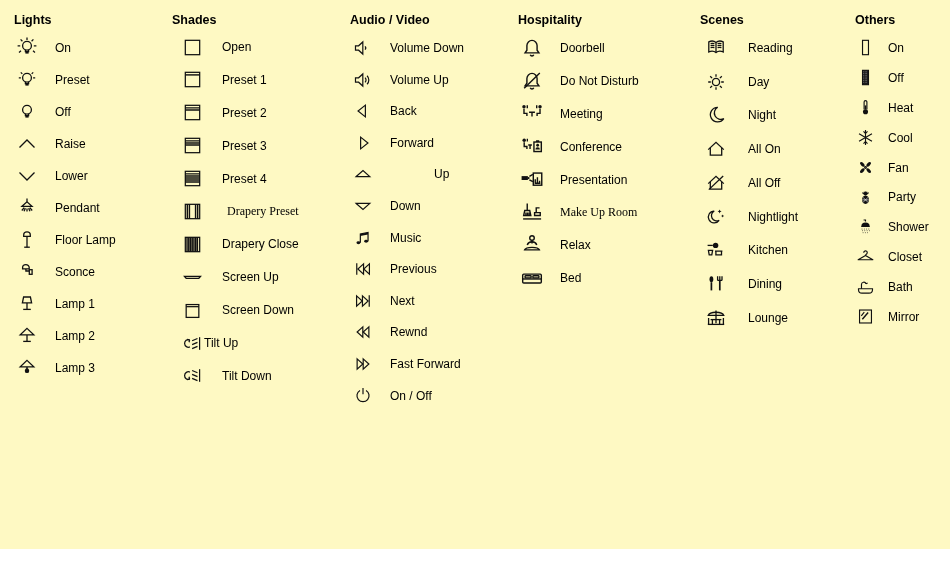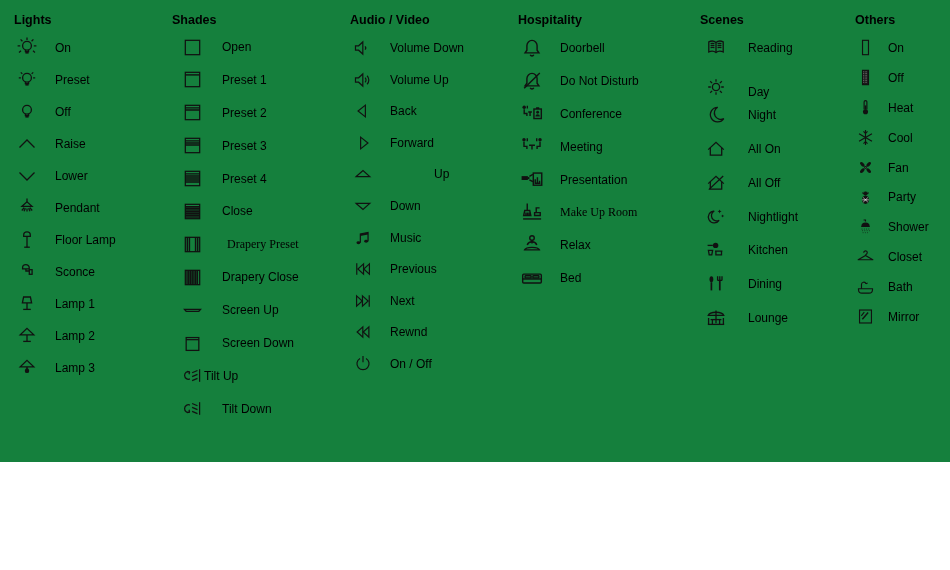--- a/index.html
+++ b/index.html
@@ -1,16 +1,16 @@
 <!DOCTYPE html>
 <html><head>
 <meta charset="utf-8">
 <style>
   html,body{margin:0;padding:0;background:#fff;}
-  #canvas{position:relative;width:950px;height:462px;background:#15803d;overflow:hidden;
+  #canvas{position:relative;width:950px;height:549px;background:#fef9c3;overflow:hidden;
           font-family:"Liberation Sans",sans-serif;color:#000;}
   .section{position:absolute;top:0;}
   .hdr{position:absolute;top:13px;left:0;font-size:12.5px;font-weight:bold;white-space:nowrap;}
   .rows{position:absolute;}
   .row{display:flex;align-items:center;}
   .ic{display:flex;align-items:center;justify-content:center;flex:none;}
   .ic svg{display:block;}
   .lb{font-size:12px;white-space:nowrap;color:#000;}
 </style>
 </head>
@@ -174,29 +174,20 @@
               <rect x="4.5" y="4.5" width="15" height="15"></rect>
               <path d="M4.5 7.2h15M4.5 9.3h15M4.5 11.4h15M4.5 13.5h15M4.5 15.6h15" stroke-width="1.5"></path>
             </svg>
           </span>
           <span class="lb" style="margin-left: 18px;">Preset 4</span>
         </div>
         <div class="row" style="height: 32.9px;">
           <span class="ic" style="width: 24px;">
             <svg width="23" height="23" viewBox="0 0 24 24" fill="none" stroke="#111" stroke-width="1.3">
               <rect x="4.5" y="4.5" width="15" height="15"></rect>
-              <path d="M4.5 6.9h15M4.5 8.7h15M4.5 10.5h15M4.5 12.3h15M4.5 14.1h15M4.5 15.9h15M4.5 17.7h15" stroke-width="1.5"></path>
-            </svg>
-          </span>
-          <span class="lb" style="margin-left: 18px;">Close</span>
-        </div>
-        <div class="row" style="height: 32.9px;">
-          <span class="ic" style="width: 24px;">
-            <svg width="23" height="23" viewBox="0 0 24 24" fill="none" stroke="#111" stroke-width="1.3">
-              <rect x="4.5" y="4.5" width="15" height="15"></rect>
               <path d="M6.6 4.5v15M8.8 4.5v15M15.2 4.5v15M17.4 4.5v15" stroke-width="1.5"></path>
             </svg>
           </span>
           <span class="lb" style="margin-left: 23px; font-family: Liberation Serif, serif;">Drapery Preset</span>
         </div>
         <div class="row" style="height: 32.9px;">
           <span class="ic" style="width: 24px;">
             <svg width="23" height="23" viewBox="0 0 24 24" fill="none" stroke="#111" stroke-width="1.3">
               <rect x="4.5" y="4.5" width="15" height="15"></rect>
               <path d="M6.3 4.5v15M8.1 4.5v15M9.9 4.5v15M11.7 4.5v15M13.5 4.5v15M15.3 4.5v15M17.1 4.5v15" stroke-width="1.5"></path>
@@ -334,20 +325,29 @@
             <svg width="22" height="22" viewBox="0 0 24 24" fill="none" stroke="#111" stroke-width="1.3">
               <path d="M11.8 6.4 5.6 12l6.2 5.6z"></path>
               <path d="M18.4 6.4 12.2 12l6.2 5.6z"></path>
             </svg>
           </span>
           <span class="lb" style="margin-left: 16px;">Rewnd</span>
         </div>
         <div class="row" style="height: 31.6px;">
           <span class="ic" style="width: 23px;">
             <svg width="22" height="22" viewBox="0 0 24 24" fill="none" stroke="#111" stroke-width="1.3">
+              <path d="M12.2 6.4 18.4 12l-6.2 5.6z"></path>
+              <path d="M5.6 6.4 11.8 12 5.6 17.6z"></path>
+            </svg>
+          </span>
+          <span class="lb" style="margin-left: 16px;">Fast Forward</span>
+        </div>
+        <div class="row" style="height: 31.6px;">
+          <span class="ic" style="width: 23px;">
+            <svg width="22" height="22" viewBox="0 0 24 24" fill="none" stroke="#111" stroke-width="1.3">
               <path d="M8.7 5.9a6.6 6.6 0 1 0 6.6 0"></path>
               <path d="M12 3.2v6.8"></path>
             </svg>
           </span>
           <span class="lb" style="margin-left: 16px;">On / Off</span>
         </div>
       </div>
     </div>
     <div class="section" style="left: 518px;">
       <div class="hdr">Hospitality</div>
@@ -363,51 +363,51 @@
         </div>
         <div class="row" style="height: 32.9px;">
           <span class="ic" style="width: 30px;">
             <svg width="26" height="26" viewBox="0 0 24 24" fill="none" stroke="#111" stroke-width="1.3">
               <path d="M7.3 14V9.7a4.7 4.7 0 1 1 9.4 0V14l1.7 2.5H5.6z"></path>
               <path d="M10.4 18.3a1.7 1.7 0 0 0 3.2 0"></path>
               <path d="M4.8 18.6 19.2 4.6"></path>
             </svg>
           </span>
           <span class="lb" style="margin-left: 13px;">Do Not Disturb</span>
+        </div>
+        <div class="row" style="height: 32.9px;">
+          <span class="ic" style="width: 30px;">
+            <svg width="26" height="26" viewBox="0 0 24 24" fill="none" stroke="#111" stroke-width="1.3">
+              <circle cx="4.6" cy="5.4" r="1.6" fill="#111" stroke="none"></circle>
+              <circle cx="19.4" cy="5.4" r="1.6" fill="#111" stroke="none"></circle>
+              <path d="M7 4.6h1.3M7 6h1.3M15.7 4.6h1.3M15.7 6h1.3"></path>
+              <path d="M4.6 7.2v4.2h2.7v2.5M19.4 7.2v4.2h-2.7v2.5"></path>
+              <path d="M9.3 10.4h5.4M12 10.4v4"></path>
+            </svg>
+          </span>
+          <span class="lb" style="margin-left: 13px;">Meeting</span>
         </div>
         <div class="row" style="height: 32.9px;">
           <span class="ic" style="width: 30px;">
             <svg width="26" height="26" viewBox="0 0 24 24" fill="none" stroke="#111" stroke-width="1.3">
               <circle cx="4.8" cy="5.8" r="1.6" fill="#111" stroke="none"></circle>
               <path d="M7.1 5h1.2M7.1 6.3h1.2"></path>
               <path d="M4.8 7.6v3.9h2.5v2.3"></path>
               <path d="M8.5 10.2h3.4M10.2 10.2v3.7"></path>
               <rect x="13.8" y="7.4" width="6.8" height="8.8"></rect>
               <path d="M16.4 7.4v-1h1.6v1"></path>
               <circle cx="17.2" cy="10.4" r="1.3" fill="#111" stroke="none"></circle>
               <path d="M15.1 14.4a2.1 2.1 0 0 1 4.2 0z" fill="#111" stroke="none"></path>
             </svg>
           </span>
           <span class="lb" style="margin-left: 13px;">Conference</span>
         </div>
         <div class="row" style="height: 32.9px;">
           <span class="ic" style="width: 30px;">
             <svg width="26" height="26" viewBox="0 0 24 24" fill="none" stroke="#111" stroke-width="1.3">
-              <circle cx="4.6" cy="5.4" r="1.6" fill="#111" stroke="none"></circle>
-              <circle cx="19.4" cy="5.4" r="1.6" fill="#111" stroke="none"></circle>
-              <path d="M7 4.6h1.3M7 6h1.3M15.7 4.6h1.3M15.7 6h1.3"></path>
-              <path d="M4.6 7.2v4.2h2.7v2.5M19.4 7.2v4.2h-2.7v2.5"></path>
-              <path d="M9.3 10.4h5.4M12 10.4v4"></path>
-            </svg>
-          </span>
-          <span class="lb" style="margin-left: 13px;">Meeting</span>
-        </div>
-        <div class="row" style="height: 32.9px;">
-          <span class="ic" style="width: 30px;">
-            <svg width="26" height="26" viewBox="0 0 24 24" fill="none" stroke="#111" stroke-width="1.3">
               <rect x="2.4" y="8.4" width="5.8" height="3.6" fill="#111" stroke="none"></rect>
               <circle cx="8.8" cy="10.2" r="1" fill="#111" stroke="none"></circle>
               <path d="M9.6 8.6l3.2-1.8M9.6 11.8l3.2 1.8"></path>
               <rect x="13.2" y="5.6" width="7.8" height="11.2"></rect>
               <path d="M15 14.4v-3.2M17 14.4v-5M19 14.4v-1.8M14.4 15h5.4"></path>
             </svg>
           </span>
           <span class="lb" style="margin-left: 13px;">Presentation</span>
         </div>
         <div class="row" style="height: 32.9px;">
@@ -453,21 +453,21 @@
         <div class="row" style="height: 33.75px;">
           <span class="ic" style="width: 27px;">
             <svg width="24" height="24" viewBox="0 0 24 24" fill="none" stroke="#111" stroke-width="1.3">
               <path d="M12 6.4C10.2 5 7 4.8 4.8 5.8V16c2.2-1 5.4-.8 7.2.6 1.8-1.4 5-1.6 7.2-.6V5.8C17 4.8 13.8 5 12 6.4z"></path>
               <path d="M12 6.4v10.2"></path>
               <path d="M6.6 7.6c1.4-.4 2.6-.4 3.8 0M6.6 9.6c1.4-.4 2.6-.4 3.8 0M6.6 11.6c1.4-.4 2.6-.4 3.8 0M13.6 7.6c1.2-.4 2.4-.4 3.8 0M13.6 9.6c1.2-.4 2.4-.4 3.8 0M13.6 11.6c1.2-.4 2.4-.4 3.8 0"></path>
             </svg>
           </span>
           <span class="lb" style="margin-left: 19px;">Reading</span>
         </div>
-        <div class="row" style="height: 33.75px; align-items: flex-end;">
+        <div class="row" style="height: 33.75px;">
           <span class="ic" style="width: 27px;">
             <svg width="24" height="24" viewBox="0 0 24 24" fill="none" stroke="#111" stroke-width="1.3">
               <circle cx="12" cy="12" r="3.6"></circle>
               <path d="M12 4.2v2.6M12 17.2v2.6M4.2 12h2.6M17.2 12h2.6M6.2 6.2l1.9 1.9M15.9 15.9l1.9 1.9M17.8 6.2l-1.9 1.9M8.1 15.9l-1.9 1.9"></path>
             </svg>
           </span>
           <span class="lb" style="margin-left: 19px;">Day</span>
         </div>
         <div class="row" style="height: 33.75px;">
           <span class="ic" style="width: 27px;">

